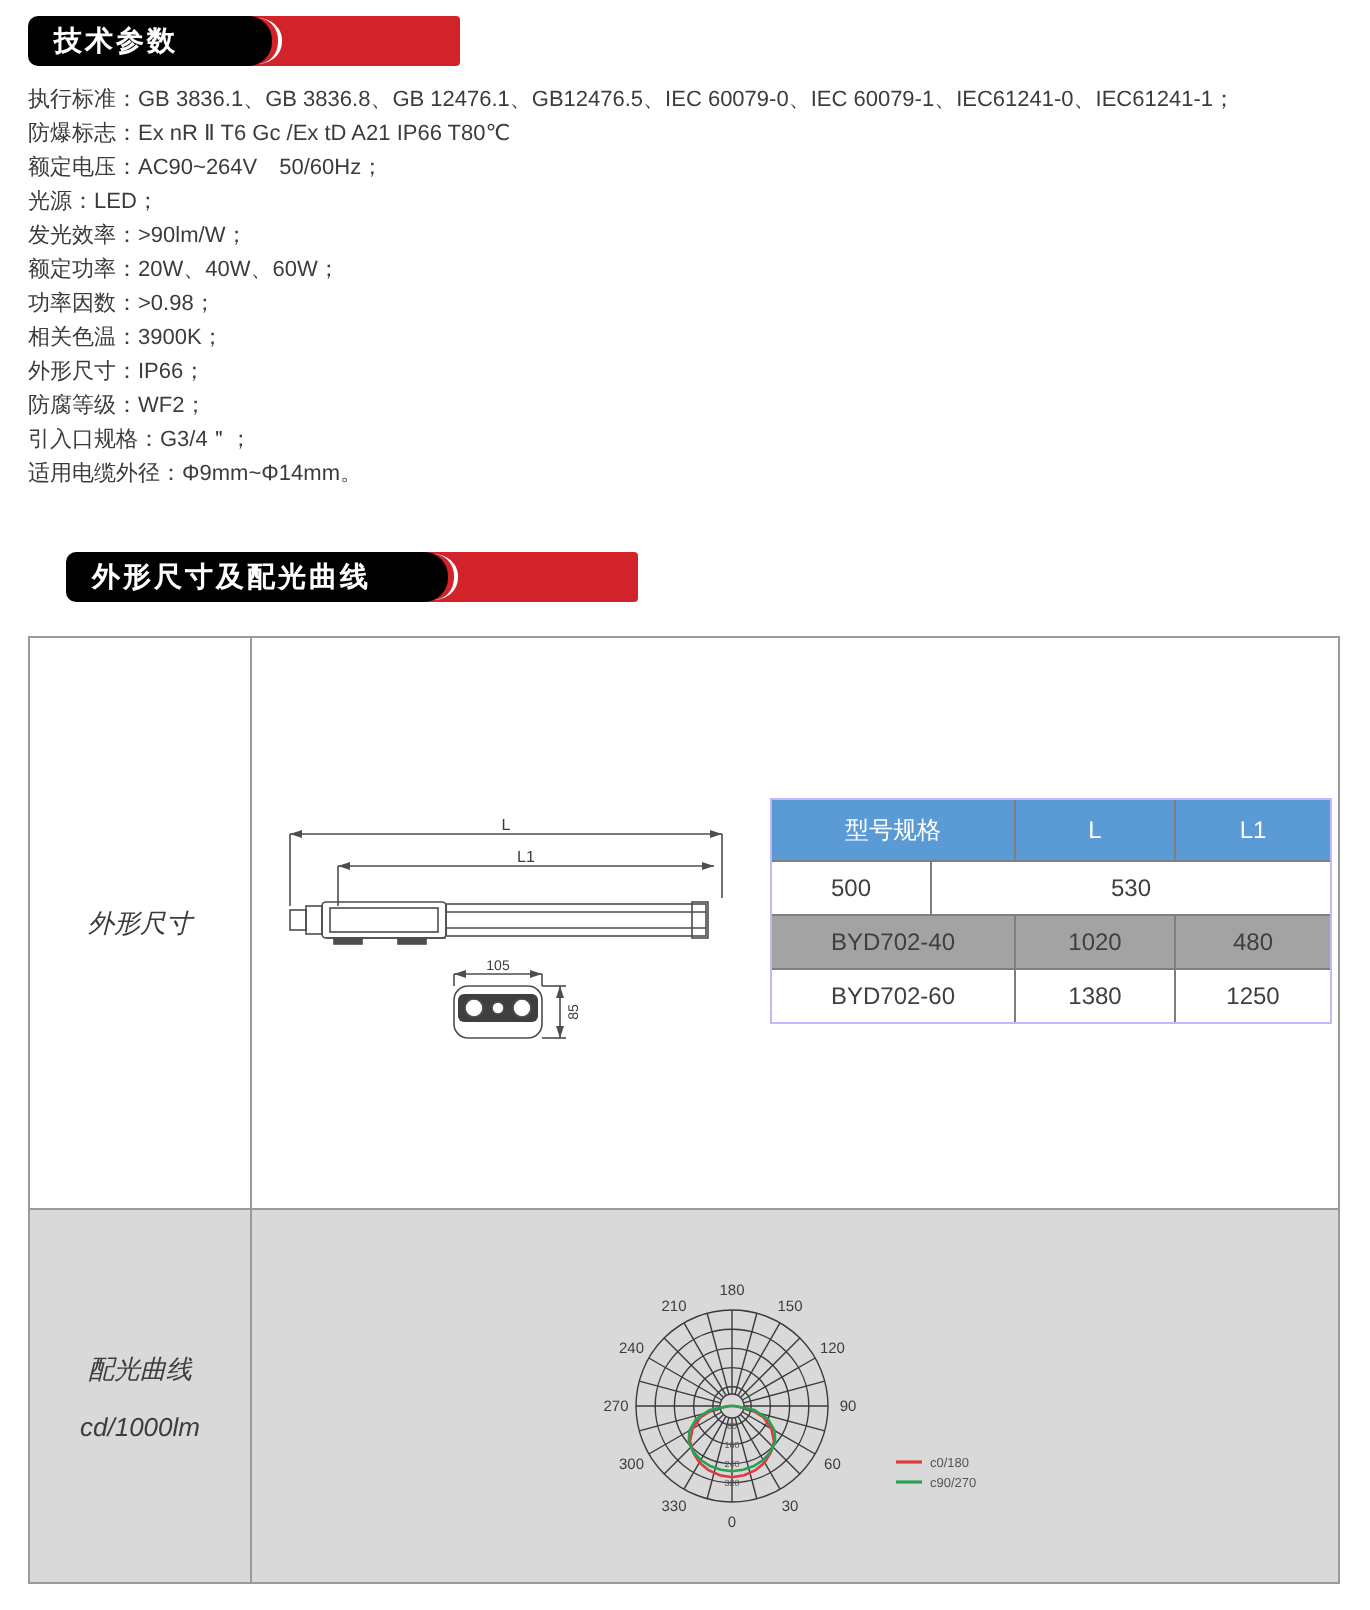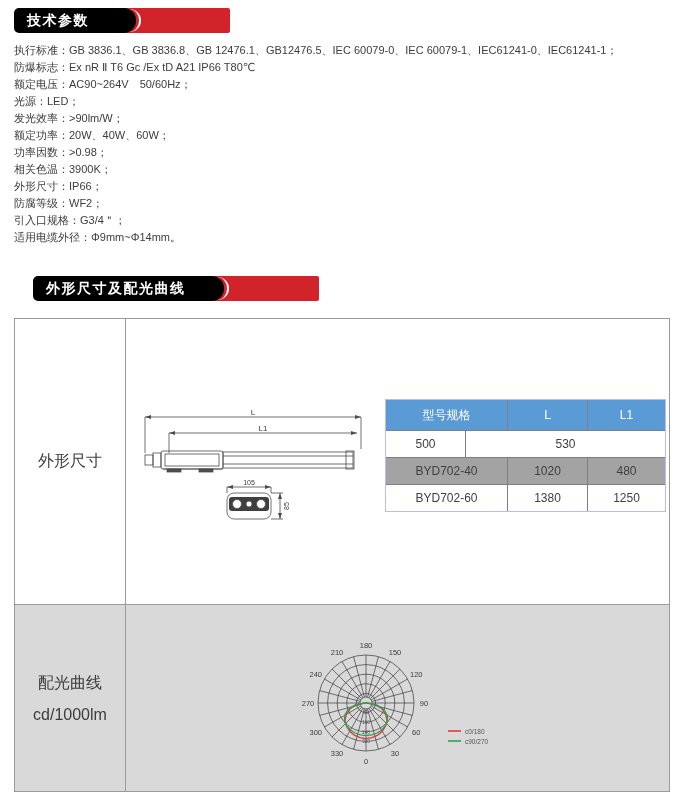--- a/index.html
+++ b/index.html
@@ -24,21 +24,21 @@
   #params { position:absolute; left:14px; top:42px; width:662px; font-size:11px; color:#3c3c3c; }
   .param-line { line-height:17px; white-space:nowrap; }
 
   
   #dim-table { position:absolute; left:14px; top:318px; width:656px; height:474px;
                border:1px solid #9b9b9b; box-sizing:border-box; background:#fff; }
   .t-row1 { position:relative; height:286px; border-bottom:1px solid #9b9b9b; background:#ffffff; box-sizing:border-box; }
   .t-row2 { position:relative; height:186px; background:#d9d9d9; }
   .row-label { position:absolute; left:0; top:0; bottom:0; width:111px; border-right:1px solid #9b9b9b;
                display:flex; flex-direction:column; justify-content:center; align-items:center;
-               font-size:16px; color:#3c3c3c; box-sizing:border-box; }
+               font-size:13px; color:#3c3c3c; box-sizing:border-box;font-style:italic; }
   .row-label .sub { margin-top:12px; }
 
   
   #spec-table { position:absolute; left:370px; top:80px; width:281px;
                 border:1px solid #c4b5fd; box-sizing:border-box; font-size:12px; color:#3f3f3f; background:#fff; }
   .spec-row { display:flex; height:26px; border-top:1px solid #7f7f7f; }
   .spec-row.head { height:30px; border-top:none; background:#5b9bd5; color:#ffffff; }
   .spec-row.alt { background:#a3a3a3; }
   .spec-cell { display:flex; align-items:center; justify-content:center; box-sizing:border-box; border-right:1px solid #7f7f7f; }
   .spec-cell:last-child { border-right:none; }

